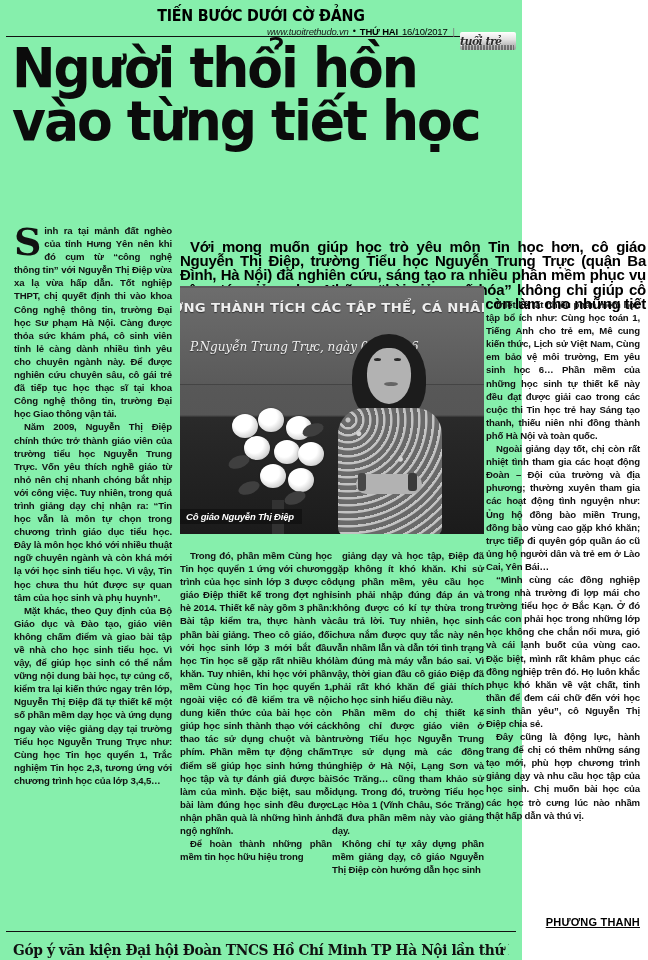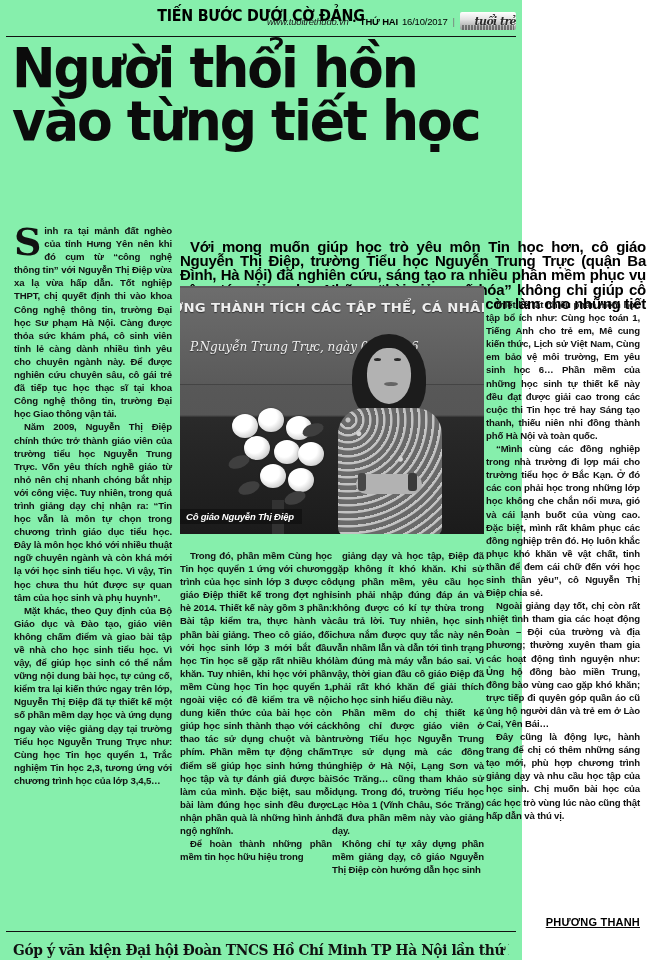--- a/index.html
+++ b/index.html
@@ -60,21 +60,22 @@
   .mh-date { letter-spacing: -0.2px; }
   .mh-sep { color: #777; margin: 0 1px; }
   .logo-box {
     width: 56px; height: 18px;
     background: linear-gradient(180deg,#fff 0%,#e4e4e4 40%,#9a9a9a 100%);
     border-radius: 2px;
     position: relative;
     overflow: hidden;
     display: flex;
     align-items: center;
-    justify-content: flex-end;
+    justify-content: flex-start;
+    margin-top: 20px;
   }
   .logo-box .lg-txt {
     font-family: "DejaVu Serif", serif;
     font-weight: bold;
     font-style: italic;
     font-size: 11px;
     color: #2b2b2b;
     letter-spacing: -0.6px;
     text-shadow: 0 1px 0 #fff;
   }
@@ -406,23 +407,23 @@
   </div>
 
   <div class="col col3">
     <p>giảng dạy và học tập, Điệp đã gặp không ít khó khăn. Khi sử dụng phần mềm, yêu cầu học sinh phải nhập đúng đáp án và không được có kí tự thừa trong câu trả lời. Tuy nhiên, học sinh chưa nắm được quy tắc này nên vẫn nhầm lẫn và dẫn tới tình trạng làm đúng mà máy vẫn báo sai. Vì vậy, thời gian đầu cô giáo Điệp đã phải rất khó khăn để giải thích cho học sinh hiểu điều này.</p>
     <p>Phần mềm do chị thiết kế không chỉ được giáo viên ở trường Tiểu học Nguyễn Trung Trực sử dụng mà các đồng nghiệp ở Hà Nội, Lạng Sơn và Sóc Trăng… cũng tham khảo sử dụng. Trong đó, trường Tiểu học Lạc Hòa 1 (Vĩnh Châu, Sóc Trăng) đã đưa phần mềm này vào giảng dạy.</p>
     <p>Không chỉ tự xây dựng phần mềm giảng dạy, cô giáo Nguyễn Thị Điệp còn hướng dẫn học sinh</p>
   </div>
 
   <div class="col col4">
     <p>thiết kế rất nhiều phần mềm học tập bổ ích như: Cùng học toán 1, Tiếng Anh cho trẻ em, Mê cung kiến thức, Lịch sử Việt Nam, Cùng em bảo vệ môi trường, Em yêu sinh học 6… Phần mềm của những học sinh tự thiết kế này đều đạt được giải cao trong các cuộc thi Tin học trẻ hay Sáng tạo thanh, thiếu niên nhi đồng thành phố Hà Nội và toàn quốc.</p>
+    <p>Ngoài giảng dạy tốt, chị còn rất nhiệt tình tham gia các hoạt động Đoàn – Đội của trường và địa phương; thường xuyên tham gia các hoạt động tình nguyện như: Ủng hộ đồng bào miền Trung, đồng bào vùng cao gặp khó khăn; trực tiếp đi quyên góp quần áo cũ ủng hộ người dân và trẻ em ở Lào Cai, Yên Bái…</p>
     <p>“Mình cùng các đồng nghiệp trong nhà trường đi lợp mái cho trường tiểu học ở Bắc Kạn. Ở đó các con phải học trong những lớp học không che chắn nổi mưa, gió và cái lạnh buốt của vùng cao. Đặc biệt, mình rất khâm phục các đồng nghiệp trên đó. Họ luôn khắc phục khó khăn về vật chất, tinh thần để đem cái chữ đến với học sinh thân yêu”, cô Nguyễn Thị Điệp chia sẻ.</p>
-    <p>Ngoài giảng dạy tốt, chị còn rất nhiệt tình tham gia các hoạt động Đoàn – Đội của trường và địa phương; thường xuyên tham gia các hoạt động tình nguyện như: Ủng hộ đồng bào miền Trung, đồng bào vùng cao gặp khó khăn; trực tiếp đi quyên góp quần áo cũ ủng hộ người dân và trẻ em ở Lào Cai, Yên Bái…</p>
-    <p>Đây cũng là động lực, hành trang để chị có thêm những sáng tạo mới, phù hợp chương trình giảng dạy và nhu cầu học tập của học sinh. Chị muốn bài học của các học trò vùng lúc nào cũng thật hấp dẫn và thú vị.</p>
+    <p>Đây cũng là động lực, hành trang để chị có thêm những sáng tạo mới, phù hợp chương trình giảng dạy và nhu cầu học tập của học sinh. Chị muốn bài học của các học trò cưng lúc nào nhầm thật hấp dẫn và thú vị.</p>
   </div>
 
   <div class="byline">PHƯƠNG THANH</div>
 
   <div class="rule-bottom"></div>
   <div class="footer-line">Góp ý văn kiện Đại hội Đoàn TNCS Hồ Chí Minh TP Hà Nội lần thứ XV</div>
 
 </div>
 
 </body></html>

